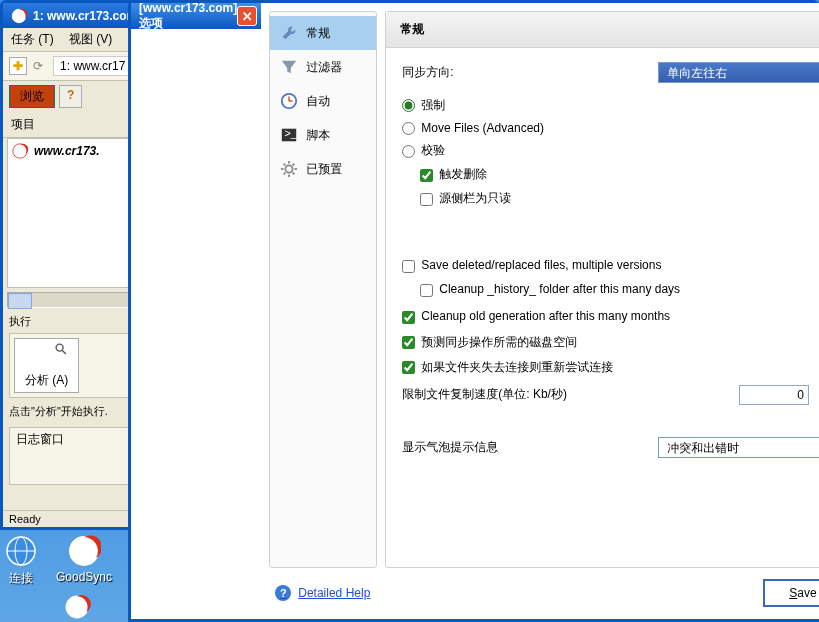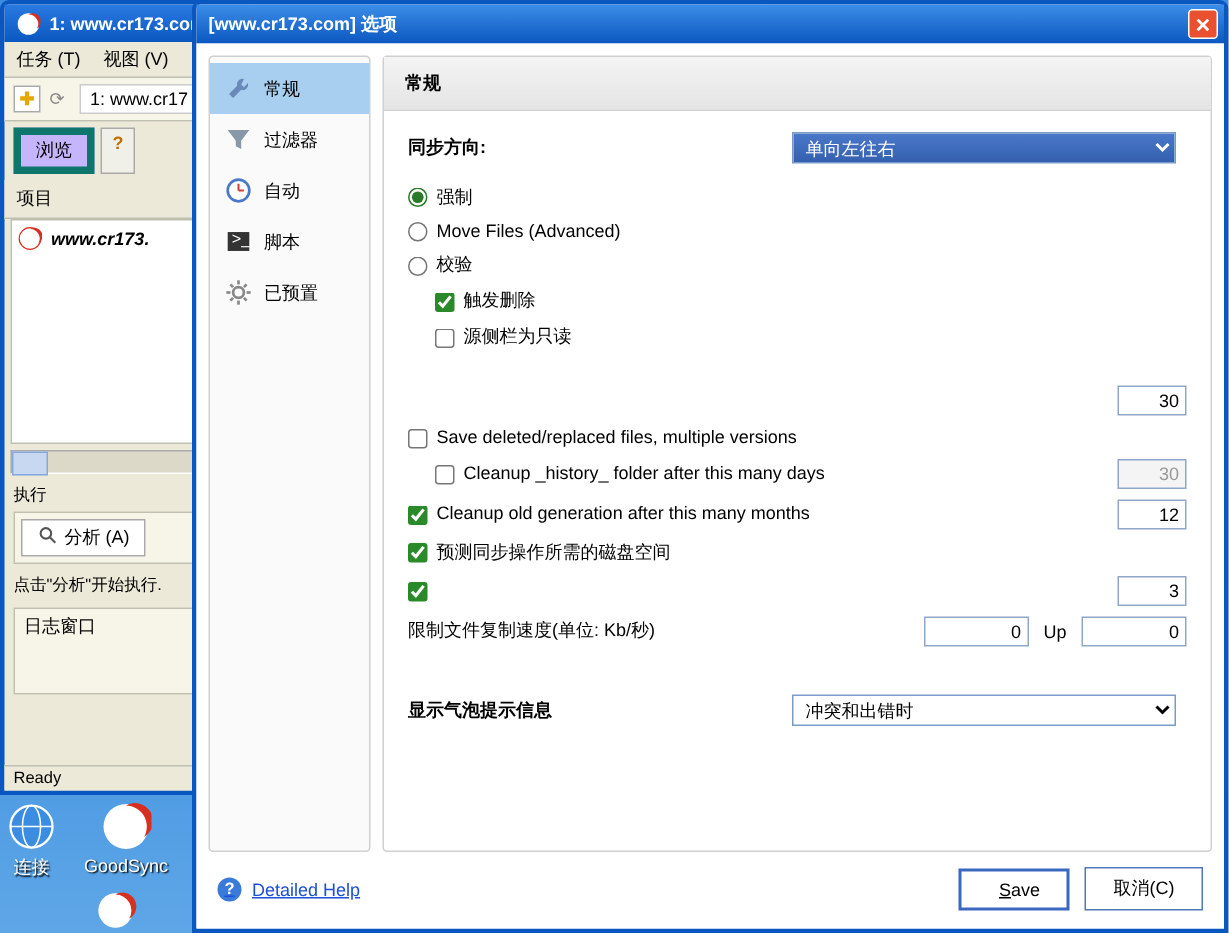--- a/index.html
+++ b/index.html
@@ -10,62 +10,62 @@
 .bg-title { background: linear-gradient(180deg, #2a7ae2, #0b57c0); color: #fff; font-weight: bold; padding: 5px 8px; height: 25px; display: flex; align-items: center; gap: 6px; }
 .bg-title svg { width: 16px; height: 16px; }
 .bg-menu { background: #ece9d8; padding: 3px 8px; border-bottom: 1px solid #c0c0b0; }
 .bg-menu span { margin-right: 12px; }
 .bg-toolbar { background: #f7f5e8; padding: 4px 6px; display: flex; align-items: center; gap: 6px; border-bottom: 1px solid #c0c0b0; }
 .bg-toolbar .add-btn { width: 18px; height: 18px; background: #fff; border: 1px solid #aaa; display: flex; align-items: center; justify-content: center; color: #e6a700; font-weight: bold; }
 .bg-toolbar .reload { color: #888; }
 .bg-tabbar { background: #fff; border: 1px solid #ccc; padding: 2px 6px; margin: 0 4px; }
 .bg-section-lbl { padding: 4px 8px; background: #ece9d8; border-bottom: 1px solid #c0c0b0; }
 .bg-browse-bar { padding: 4px 6px; display: flex; gap: 4px; }
-.bg-browse-btn { border: 5px solid #0f766e; background: #c4b5fd; padding: 2px 10px; }
+.bg-browse-btn { border: 1px solid #0f766e; background: #c2410c; padding: 2px 10px; }
 .bg-help-btn { border: 1px solid #aaa; background: #f0f0e8; padding: 2px 7px; color: #c07000; font-weight: bold; }
 .bg-list { background: #fff; margin: 0 4px; height: 150px; border: 1px solid #c0c0b0; padding: 4px; }
 .bg-list-item { display: flex; align-items: center; gap: 6px; font-weight: bold; font-style: italic; font-family: "Times New Roman", serif; }
 .bg-scroll { margin: 4px; height: 16px; background: #dcd9c8; border: 1px inset #fff; position: relative; }
 .bg-scroll::before { content: ""; position: absolute; left: 0; top: 0; width: 22px; height: 100%; background: #c8d8f0; border: 1px solid #88a8d8; }
 .bg-exec-lbl { padding: 2px 6px; font-size: 11px; }
 .bg-exec { margin: 2px 6px; border: 1px solid #c0c0b0; padding: 4px; background: #f7f5e8; }
-.bg-analyze { border: 1px solid #aaa; background: #fff; padding: 3px 10px; display: inline-flex; align-items: flex-start; gap: 4px; }
+.bg-analyze { border: 1px solid #aaa; background: #fff; padding: 3px 10px; display: inline-flex; align-items: flex-end; gap: 16px; flex-direction: column; }
 .bg-hint { padding: 4px 6px; font-size: 11px; }
 .bg-logwin { margin: 4px 6px; border: 1px solid #c0c0b0; background: #f7f5e8; padding: 3px 6px; height: 58px; }
 .bg-status { position: absolute; bottom: 0; left: 0; right: 0; background: #ece9d8; border-top: 1px solid #c0c0b0; padding: 2px 6px; font-size: 11px; }
 
 
 .desktop-icons { position: absolute; left: 4px; top: 534px; display: flex; gap: 18px; }
 .dicon { display: flex; flex-direction: column; align-items: center; color: #fff; font-size: 11px; text-shadow: 1px 1px 1px #000; }
 .dicon .ico { width: 34px; height: 34px; margin-bottom: 2px; }
 .dicon2 { position: absolute; left: 62px; top: 594px; }
 
 
-.dialog { position: absolute; left: 128px; top: 0; width: 691px; height: 622px; background: #fff; border: 3px solid #0b57c0; border-radius: 6px 6px 0 0; display: flex; flex-direction: column; }
+.dialog { position: absolute; left: 128px; top: 0; width: 691px; height: 622px; background: #fff; border: 3px solid #0b57c0; border-radius: 6px 6px 0 0; display: flex; flex-direction: row; }
 .dlg-title { background: linear-gradient(180deg, #3c8ee8, #0b57c0); color: #fff; font-weight: bold; height: 26px; display: flex; align-items: center; padding: 0 4px 0 8px; }
 .dlg-title-text { flex: 1; }
 .dlg-close { width: 20px; height: 20px; background: #e85030; border: 1px solid #fff; border-radius: 3px; color: #fff; display: flex; align-items: center; justify-content: center; font-weight: bold; font-size: 13px; }
 .dlg-body { flex: 1; display: flex; flex-direction: column; padding: 8px; background: #fff; }
 .dlg-main { flex: 1; display: flex; gap: 8px; min-height: 0; }
 
 
 .sidebar { width: 108px; background: #fafafa; border: 1px solid #d0d0d0; border-radius: 3px; padding: 4px 0; }
 .sb-item { display: flex; align-items: center; gap: 8px; padding: 8px 10px; cursor: default; }
 .sb-item.active { background: #a8cff0; }
 .sb-ico { width: 18px; height: 18px; flex-shrink: 0; }
 
 
 .content { flex: 1; border: 1px solid #d0d0d0; border-radius: 3px; background: #fff; display: flex; flex-direction: column; min-width: 0; }
 .content-header { background: linear-gradient(180deg, #f4f4f4, #e4e4e4); border-bottom: 1px solid #d0d0d0; padding: 9px 14px; font-weight: bold; }
 .content-body { flex: 1; padding: 14px 16px; overflow: auto; }
 
 .row { display: flex; align-items: center; margin-bottom: 7px; }
 .row.gap { margin-bottom: 14px; }
 .row > label:first-child { min-width: 0; }
-.lbl-wide { width: 256px; font-weight: bold; }
+.lbl-wide { width: 256px; }
 .indent1 { padding-left: 18px; }
 select { border: 1px solid #7a9ac8; background: linear-gradient(180deg,#4a78c8,#3560b0); color: #fff; padding: 2px 4px; height: 21px; }
 select.sel-direction { width: 256px; }
 select.sel-balloon { width: 256px; background: #fff; color: #000; }
 input[type=radio], input[type=checkbox] { margin-right: 6px; vertical-align: middle; accent-color: #2a7a2a; }
 input[type=checkbox] { accent-color: #2a8a2a; }
 .num { width: 46px; border: 1px solid #90a8c8; padding: 2px 4px; text-align: right; margin-left: auto; }
 .num.disabled { color: #999; background: #f4f4f4; }
 .flex-fill { flex: 1; }
 
@@ -242,21 +242,21 @@
             <input class="num disabled" disabled="" value="30" style="">
           </div>
           <div class="row">
             <label><input type="checkbox" checked="" style=""><span>Cleanup old generation after this many months</span></label>
             <input class="num" value="12" style="">
           </div>
           <div class="row">
               <label><input type="checkbox" checked="" style=""><span>预测同步操作所需的磁盘空间</span></label>
             </div>
           <div class="row">
-            <label><input type="checkbox" checked="" style=""></label>
+            <label><input type="checkbox" checked="" style=""><span>如果文件夹失去连接则重新尝试连接</span></label>
             <input class="num" value="3" style="">
           </div>
           <div class="row gap">
             <label>限制文件复制速度(单位: Kb/秒)</label>
             <span class="flex-fill"></span>
             <input class="num" style="width: 70px;" value="0">
             <span style="margin:0 10px">Up</span>
             <input class="num" style="width: 70px; margin-left: 0px;" value="0">
           </div>
 

